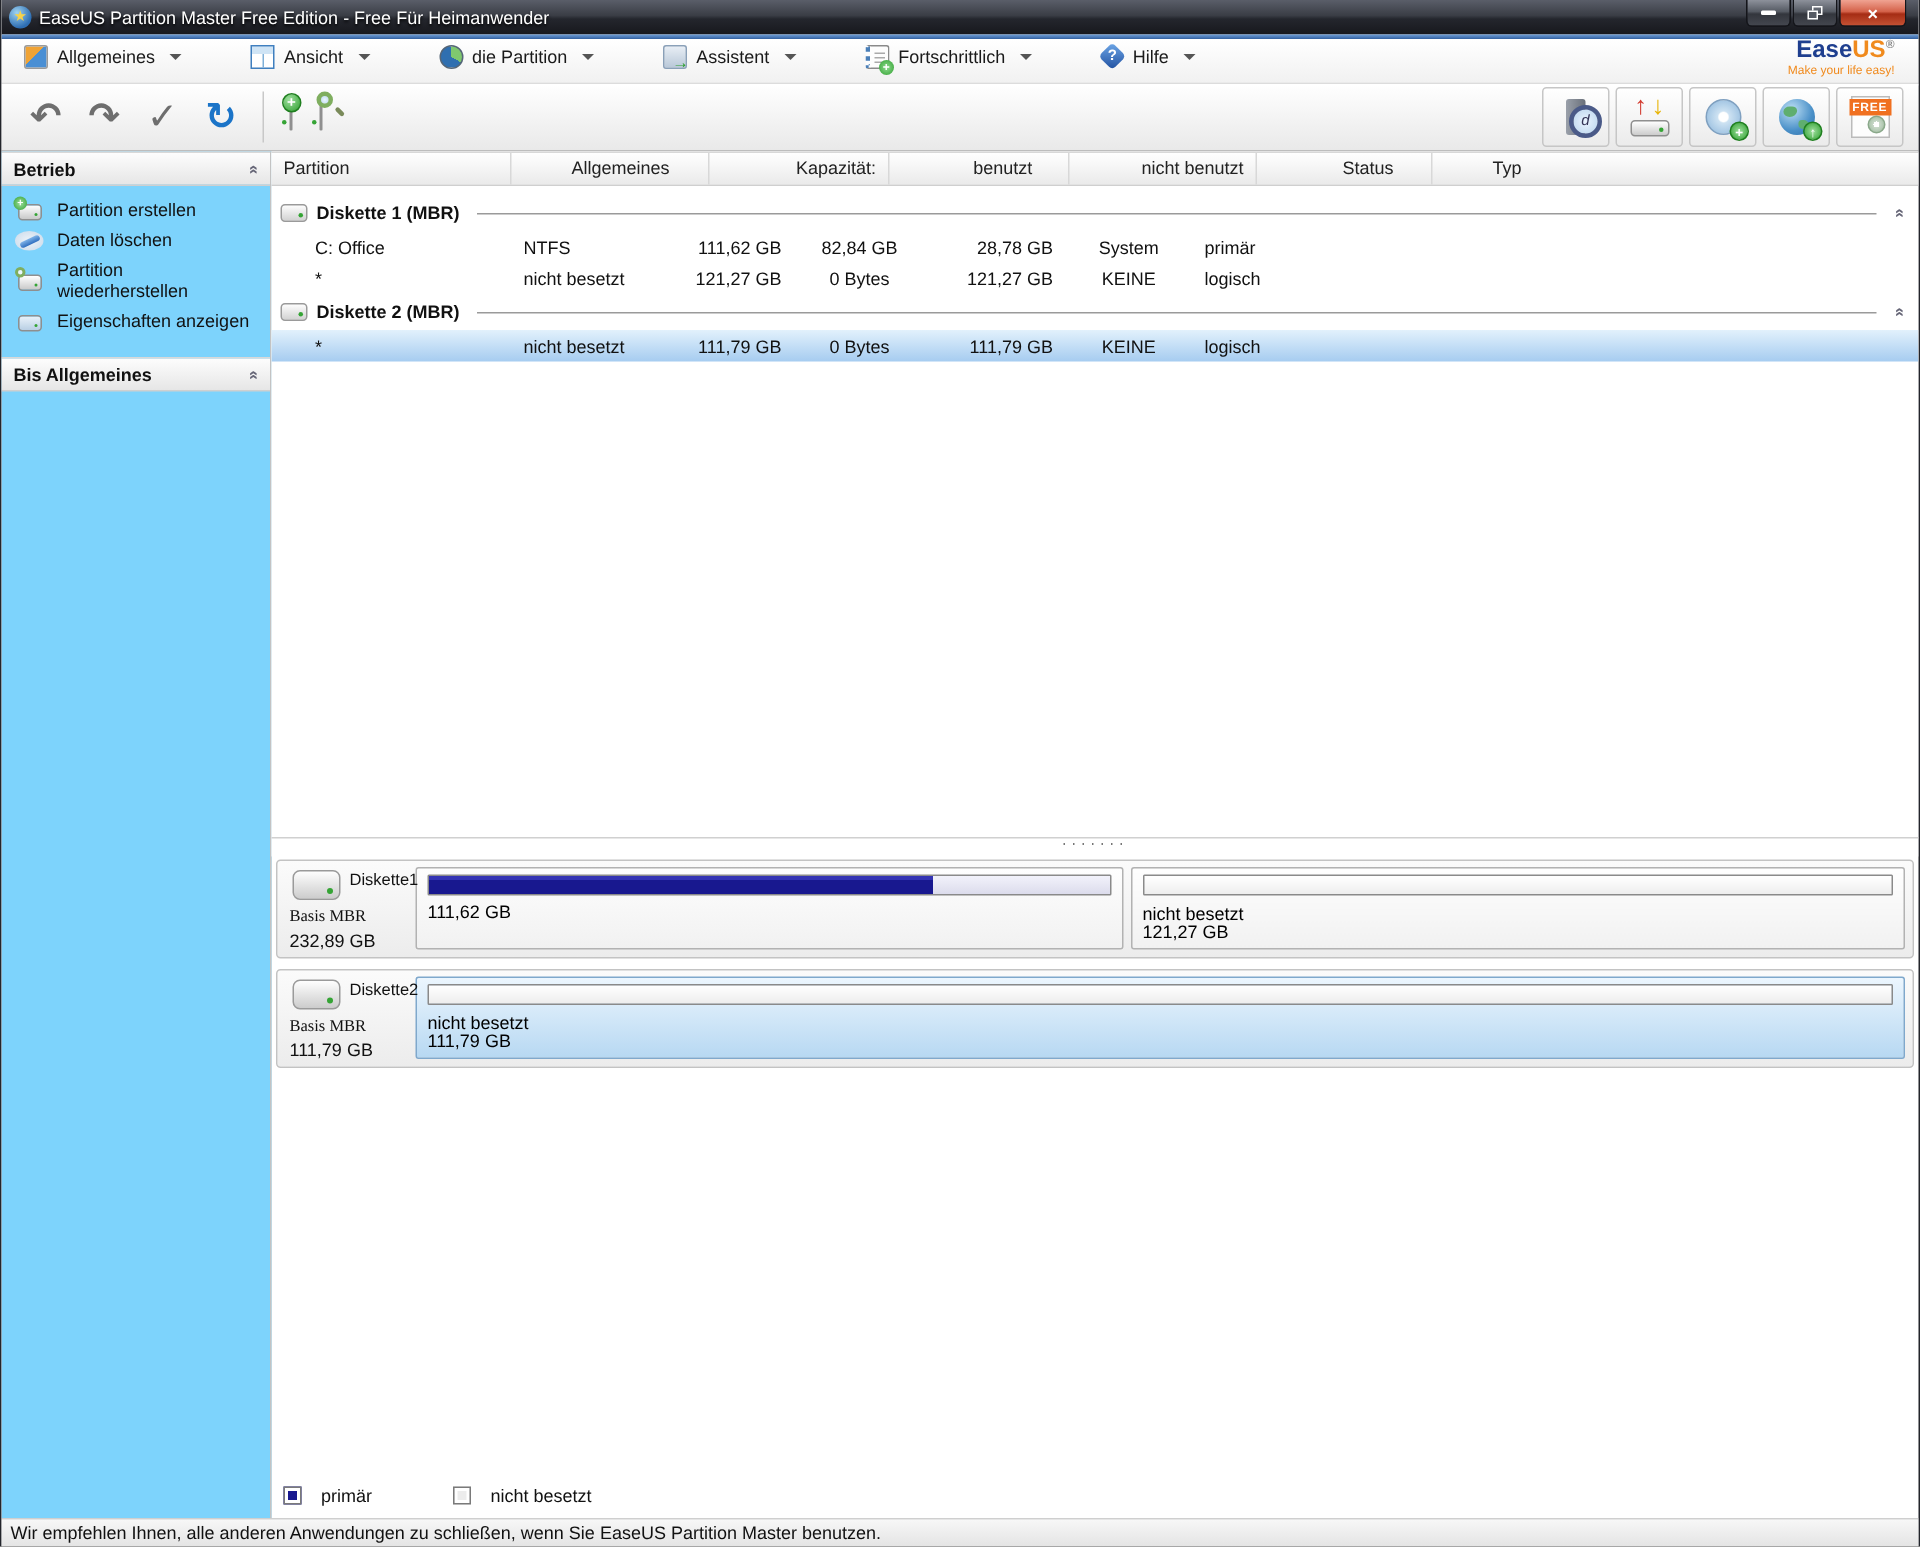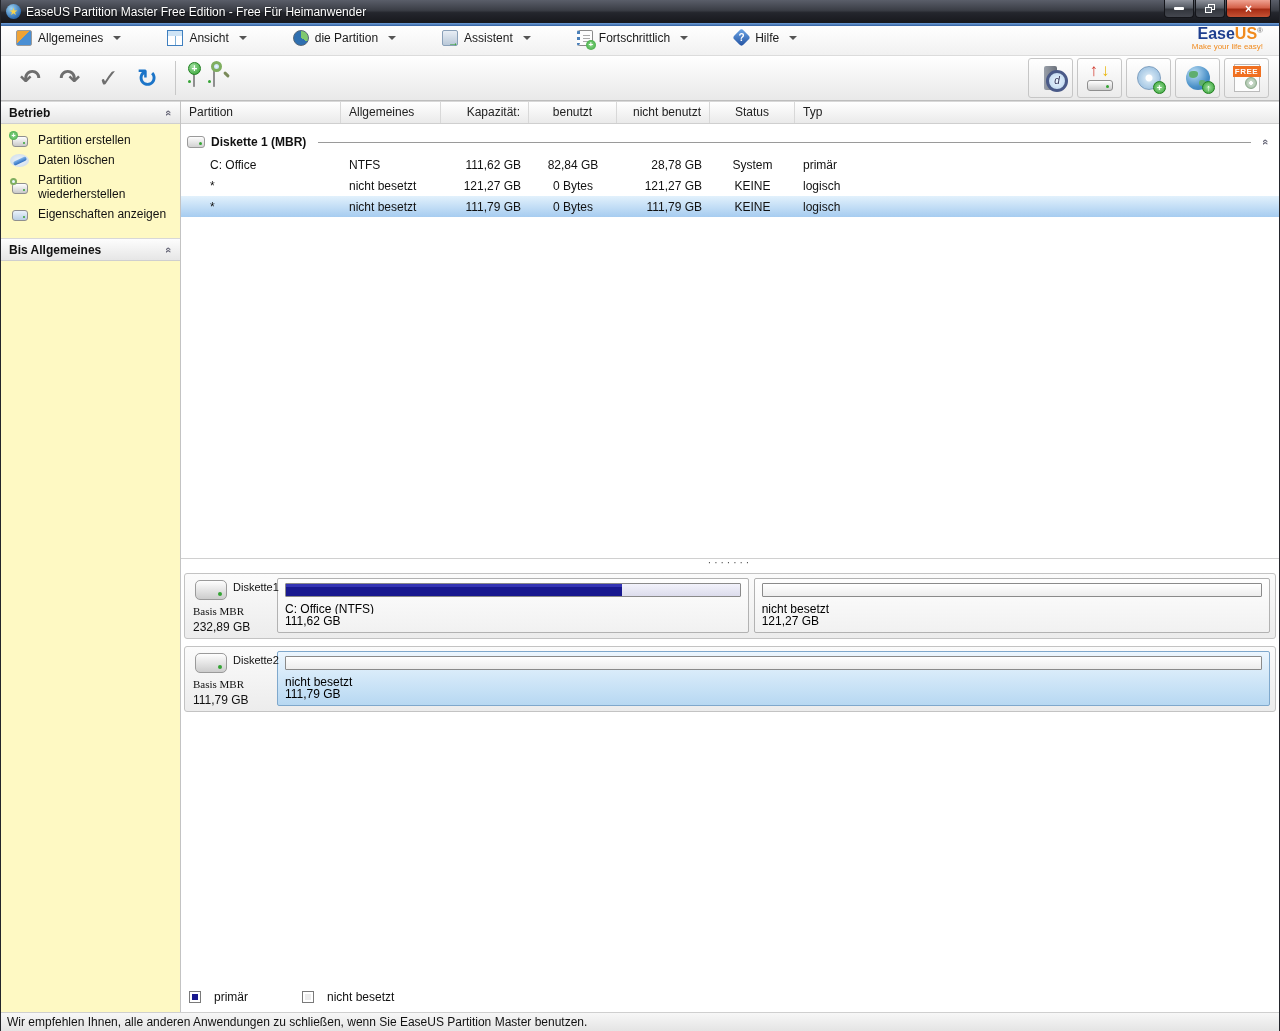--- a/index.html
+++ b/index.html
@@ -68,39 +68,39 @@
   .ic-globe { width:24px; height:24px; border-radius:50%; background:radial-gradient(circle at 35% 30%,#bfe0f5,#4a90c8 60%,#2f6fa8); position:relative; }
   .ic-globe::before { content:''; position:absolute; left:3px; top:5px; width:9px; height:7px; background:#5fae6f; border-radius:50% 40% 60% 50%; }
   .ic-globe::after { content:''; position:absolute; right:4px; bottom:4px; width:7px; height:6px; background:#5fae6f; border-radius:40% 60% 50% 50%; }
   .badge-up { position:absolute; right:4px; bottom:3px; width:13px; height:13px; border-radius:50%; background:radial-gradient(#9fe09f,#2e9e2e); border:1px solid #1f7f1f; color:#fff; font-size:9px; font-weight:bold; line-height:12px; text-align:center; z-index:2; }
   .ic-free { width:26px; height:28px; background:#fdfdfd; border:1px solid #bbb; position:relative; }
   .free-band { position:absolute; top:1px; left:-2px; right:-2px; height:11px; background:#f07020; color:#fff; font-size:8px; font-weight:bold; text-align:center; line-height:11px; letter-spacing:.5px; }
   .free-disc { position:absolute; bottom:2px; right:2px; width:12px; height:12px; border-radius:50%; background:radial-gradient(circle,#fff 0 2px,#c9d9c9 2px,#9ab89a); border:1px solid #8aa88a; }
 
   
   .content { flex:1; display:flex; min-height:0; }
-  .sidebar { width:180px; flex:0 0 auto; background:#fef9c3; border-right:1px solid #c3c3c3; display:flex; flex-direction:column; }
+  .sidebar { width:180px; flex:0 0 auto; background:#7dd3fc; border-right:1px solid #c3c3c3; display:flex; flex-direction:column; }
   .side-hdr { height:23px; background:linear-gradient(#fdfdfd,#e6e6e6); border-top:1px solid #d8d8d8; border-bottom:1px solid #cfcfcf; display:flex; align-items:center; padding:0 8px; font-size:12px; font-weight:bold; color:#111; }
   .chev2 { margin-left:auto; display:inline-block; transform:rotate(90deg); color:#667; font-size:11px; font-weight:bold; cursor:pointer; }
   .side-items { padding:6px 0 14px; }
   .side-item { display:flex; align-items:center; gap:9px; padding:3px 8px 3px 9px; font-size:12px; color:#111; cursor:pointer; }
   .sic { position:relative; width:19px; height:13px; flex:0 0 auto; }
   .sic .drv { position:absolute; bottom:0; left:2px; width:16px; height:11px; border:1px solid #8f8f8f; border-radius:3px; background:linear-gradient(#fff,#c9c9c9); }
   .sic .drv::after { content:''; position:absolute; right:2px; bottom:2px; width:2px; height:2px; border-radius:50%; background:#35a435; }
   .sic .bp { position:absolute; top:-3px; left:-1px; width:9px; height:9px; border-radius:50%; background:radial-gradient(#9fe09f,#2e9e2e); color:#fff; font-size:7px; font-weight:bold; line-height:9px; text-align:center; z-index:2; }
   .sic .bm { position:absolute; top:-3px; left:0; width:7px; height:7px; border:2px solid #7fae5f; border-radius:50%; background:#eaf6ff; z-index:2; }
   .sic-erase { border-radius:50%; background:radial-gradient(#eef4fa,#c9d9e9); }
   .sic-erase::after { content:''; position:absolute; left:3px; top:5px; width:14px; height:4px; background:linear-gradient(#7fb3e8,#2f6fc0); transform:rotate(-25deg); border-radius:2px; }
   .sic-props .drv { background:linear-gradient(#eaf2fa,#b9cfe4); }
   .sidebar-spacer { flex:1; }
 
   
   .main { flex:1; display:flex; flex-direction:column; min-width:0; }
   .table-area { height:457px; display:flex; flex-direction:column; border-top:1px solid #d8d8d8; background:#fff; flex:0 0 auto; }
-  .thead { display:flex; height:22px; background:linear-gradient(#ffffff,#eaeaea); border-bottom:1px solid #cfcfcf; font-size:12px; color:#222; flex:0 0 auto; }
+  .thead { display:flex; height:22px; background:linear-gradient(#ffffff,#eaeaea); border-bottom:1px solid #cfcfcf; font-size:12px; color:#222; flex:0 0 auto;gap:32px; }
   .th { padding:3px 8px; border-right:1px solid #d8d8d8; white-space:nowrap; overflow:hidden; }
   .c0 { width:160px; } .c1 { width:100px; } .c2 { width:88px; text-align:right; } .c3 { width:88px; text-align:center; } .c4 { width:93px; text-align:right; } .c5 { width:85px; text-align:center; } .c6 { flex:1; border-right:none; }
   .tbody { flex:1; overflow:hidden; font-size:12px; color:#111; padding-top:6px; }
   .grp-row { display:flex; align-items:center; height:24px; padding:0 10px 0 6px; gap:6px; }
   .grp-label { font-weight:bold; white-space:nowrap; }
   .grp-line { flex:1; height:1px; background:#9a9a9a; margin:0 6px; }
   .hdd { position:relative; width:18px; height:12px; border:1px solid #9a9a9a; border-radius:3px; background:linear-gradient(#fdfdfd,#d2d2d2); flex:0 0 auto; }
   .hdd::after { content:''; position:absolute; right:2px; bottom:2px; width:3px; height:3px; border-radius:50%; background:#35a435; }
   .trow { display:flex; height:21px; align-items:center; }
   .td { padding:0 8px; white-space:nowrap; overflow:hidden; }
@@ -314,20 +314,26 @@
           </div>
           <div class="trow">
             <div class="td c0">*</div>
             <div class="td c1">nicht besetzt</div>
             <div class="td c2">121,27 GB</div>
             <div class="td c3">0 Bytes</div>
             <div class="td c4">121,27 GB</div>
             <div class="td c5">KEINE</div>
             <div class="td c6">logisch</div>
           </div>
+          <div class="grp-row">
+            <span class="hdd"></span>
+            <span class="grp-label">Diskette 2 (MBR)</span>
+            <span class="grp-line"></span>
+            <span class="chev2">«</span>
+          </div>
           <div class="trow selected">
             <div class="td c0">*</div>
             <div class="td c1">nicht besetzt</div>
             <div class="td c2">111,79 GB</div>
             <div class="td c3">0 Bytes</div>
             <div class="td c4">111,79 GB</div>
             <div class="td c5">KEINE</div>
             <div class="td c6">logisch</div>
           </div>
         </div>
@@ -343,21 +349,20 @@
             <span class="disk-ico"></span>
             <span class="disk-name">Diskette1</span>
             <span class="disk-scheme">Basis MBR</span>
             <span class="disk-size">232,89 GB</span>
           </div>
           <div class="blocks">
             <div class="pblock" style="flex:0 0 47.5%;">
               <div class="pbar">
                   <span class="pfill" style="width:74%;"></span>
                 </div>
-              <div class="plabel">C: Office (NTFS)</div>
               <div class="psize">111,62 GB</div>
             </div>
             <div class="pblock" style="flex:1;">
               <div class="pbar empty"></div>
               <div class="plabel">nicht besetzt</div>
               <div class="psize">121,27 GB</div>
             </div>
           </div>
         </div>
         <div class="disk-panel">

